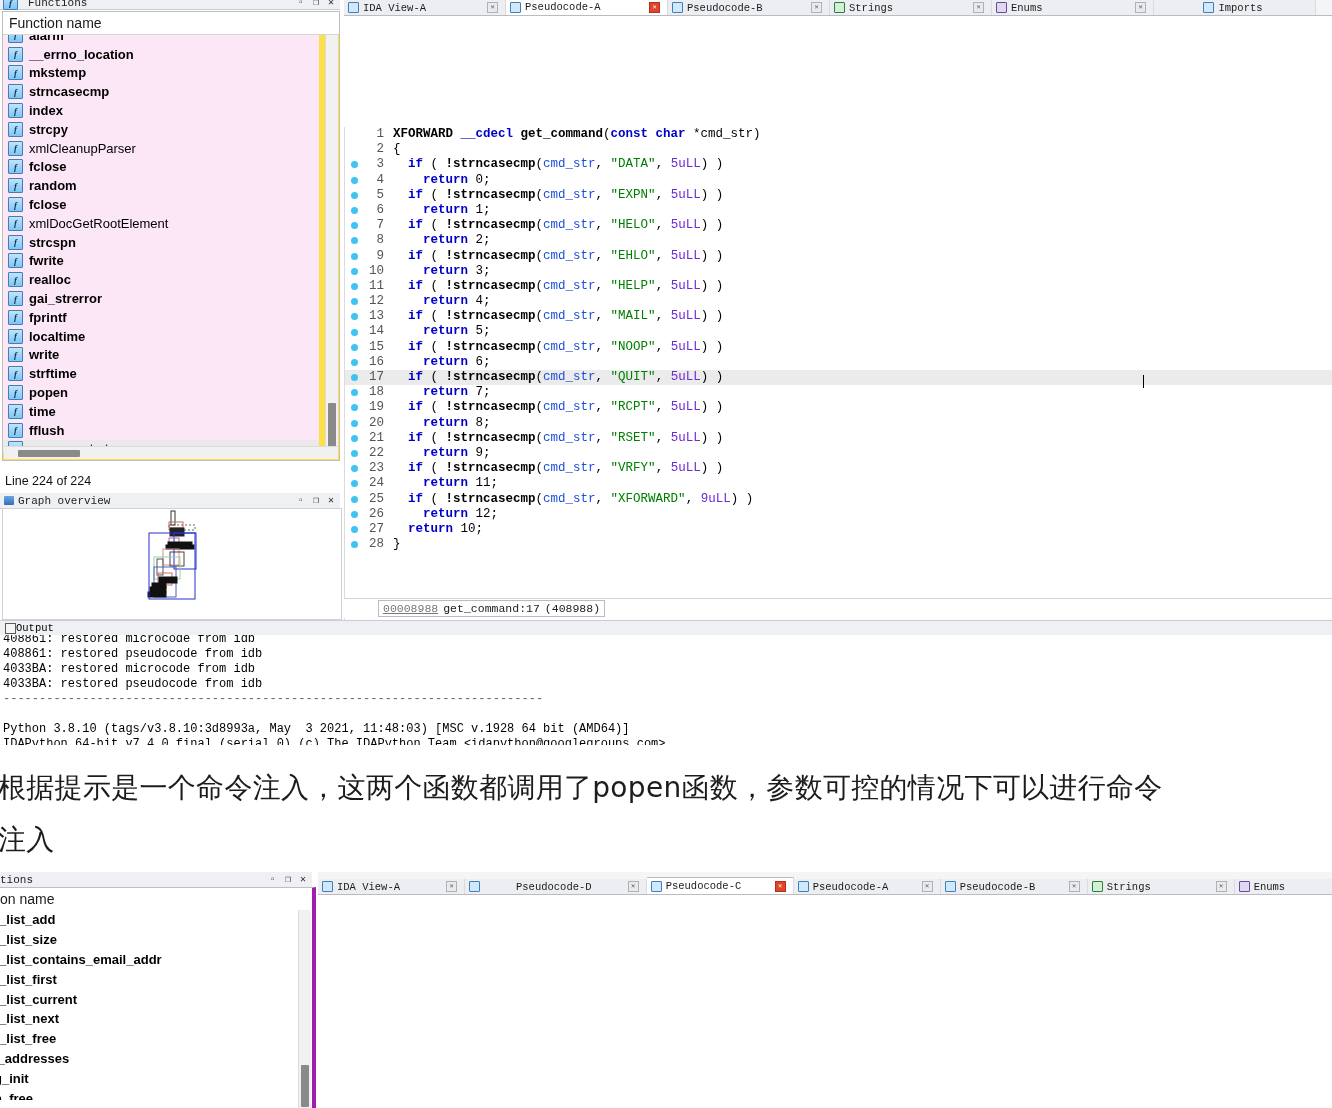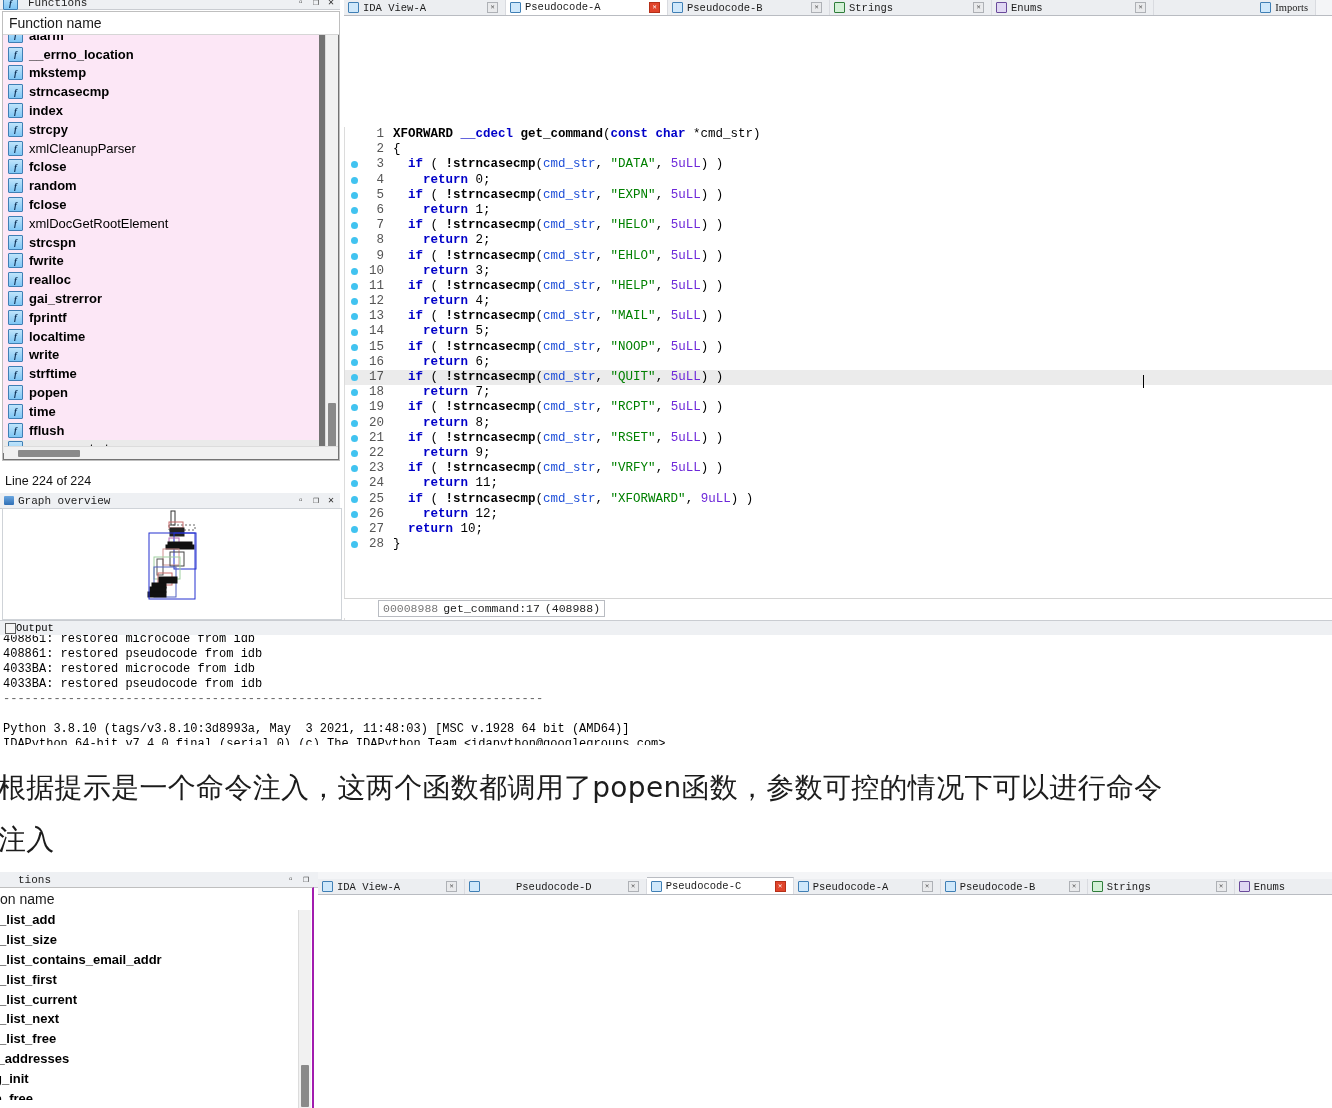--- a/index.html
+++ b/index.html
@@ -79,21 +79,21 @@
 <div class="abs winbar" style="left:0;top:-4px;width:340px;height:13px;">
   <span class="ficon" style="margin-left:3px;">f</span>
   <span class="wtitle">Functions</span>
   <span class="winbtns">
     <span>▫</span>
     <span>❐</span>
     <span>✕</span>
   </span>
 </div>
 
-<div class="abs" style="left:2px;top:11px;width:336px;height:448px;border:1px solid #bfbfbf;background:#737373;">
+<div class="abs" style="left:2px;top:11px;width:336px;height:448px;border:1px solid #bfbfbf;background:#fde047;">
   <div class="fn-header">
     <span>Function name</span>
   </div>
   <div class="fn-list" style="height:418px;width:316px;position:relative;overflow:hidden;">
     <div id="top-fn-rows">
         <div class="fn-row" style="margin-top: -9px;">
           <span class="ficon">f</span>
           <span>alarm</span>
         </div>
         <div class="fn-row">
@@ -257,21 +257,21 @@
       <div class="tab" style="min-width: 150px; justify-content: center;">
         <span class="ticon green"></span>
         <span>Strings</span>
         <span class="tclose" style="margin-left: auto;">✕</span>
       </div>
       <div class="tab" style="min-width: 150px; justify-content: center;">
         <span class="ticon purple"></span>
         <span>Enums</span>
         <span class="tclose" style="margin-left: auto;">✕</span>
       </div>
-      <div class="tab" style="min-width: 150px; justify-content: flex-end; font-family: Liberation Serif, serif;">
+      <div class="tab" style="min-width: 150px; justify-content: center;">
         <span class="ticon"></span>
         <span>Imports</span>
       </div>
     </div>
 </div>
 
 <div class="abs code" style="left:344px;top:15px;width:988px;height:580px;background:#fff;border-left:1px solid #dcdcdc;">
   <div id="top-code">
       <div class="cl"><span class="dot none"></span><span class="lnum">1</span><span class="fnname">XFORWARD </span><span class="kw">__cdecl </span><span class="fnname">get_command</span><span class="ctext">(</span><span class="kw">const char </span><span class="ctext">*cmd_str)</span></div>
       <div class="cl"><span class="dot none"></span><span class="lnum">2</span><span class="ctext">{</span></div>
@@ -301,51 +301,51 @@
       <div class="cl"><span class="dot"></span><span class="lnum">26</span><span class="ctext">    </span><span class="kw">return</span><span class="ctext"> 12;</span></div>
       <div class="cl"><span class="dot"></span><span class="lnum">27</span><span class="ctext">  </span><span class="kw">return</span><span class="ctext"> 10;</span></div>
       <div class="cl"><span class="dot"></span><span class="lnum">28</span><span class="ctext">}</span></div>
     </div>
   <div class="abs" style="left:798px;top:248px;width:1px;height:13px;background:#000;"></div>
 </div>
 
 <div class="abs" style="left:344px;top:598px;width:988px;height:19px;background:#fff;border-top:1px solid #d4d4d4;
             display:flex;align-items:center;font-family:'Liberation Mono',monospace;font-size:11.5px;color:#222;">
   <div style="display:flex;align-items:center;border:1px solid #b9bcc2;height:15px;padding:0 4px;margin-left:34px;gap:5px;">
-    <span style="color:#777;">00008988</span>
+    <span style="color:#777;text-decoration:underline;">00008988</span>
     <span>get_command:17</span>
     <span>(408988)</span>
   </div>
 </div>
 
 <div class="abs outbar" style="left:0;top:620px;width:1332px;">
   <span style="margin-left:5px;width:9px;height:9px;display:inline-block;
                border:1px solid #5a5a5a;background:#f4f4f4;"></span>
   <span style="margin-left:0;">Output</span>
 </div>
 <div class="abs" style="left:0;top:635px;width:1332px;height:110px;background:#fff;overflow:hidden;">
   <div class="outbody" id="output-lines" style="margin-top: -3px;"><div>408861: restored microcode from idb</div><div>408861: restored pseudocode from idb</div><div>4033BA: restored microcode from idb</div><div>4033BA: restored pseudocode from idb</div><div style="color: rgb(102, 102, 102);">---------------------------------------------------------------------------</div><div>&nbsp;</div><div>Python 3.8.10 (tags/v3.8.10:3d8993a, May  3 2021, 11:48:03) [MSC v.1928 64 bit (AMD64)]</div><div>IDAPython 64-bit v7.4.0 final (serial 0) (c) The IDAPython Team &lt;idapython@googlegroups.com&gt;</div></div>
 </div>
 
 <div class="abs note" style="left:0;top:762px;width:1332px;height:96px;">
   <div style="margin-left:-2px;white-space:nowrap;">根据提示是一个命令注入，这两个函数都调用了popen函数，参数可控的情况下可以进行命令</div>
   <div style="margin-left:-2px;">注入</div>
 </div>
 
-<div class="abs winbar" style="left:0;top:872px;width:312px;height:15px;padding-left:18px;">
+<div class="abs winbar" style="left:0;top:872px;width:312px;height:15px;">
   <span class="wtitle" style="margin-left:0;">tions</span>
   <span class="winbtns">
     <span>▫</span>
     <span>❐</span>
     <span>✕</span>
   </span>
 </div>
 
 <div class="abs" style="left:0;top:887px;width:312px;height:221px;border-top:1px solid #bfbfbf;
-            border-right:2px solid #a21caf;background:#fff;overflow:hidden;">
+            border-right:4px solid #a21caf;background:#fff;overflow:hidden;">
   <div class="fn-header" style="border-bottom:none;">
     <span style="margin-left:-6px;">on name</span>
   </div>
   <div class="fn-list" style="background:#fff;height:190px;width:292px;position:relative;">
     <div id="bot-fn-rows">
         <div class="fn-row" style="height: 19.8px; padding-left: 0px;">
           <span style="margin-left: -6px;">r_list_add</span>
         </div>
         <div class="fn-row" style="height: 19.8px; padding-left: 0px;">
           <span style="margin-left: -6px;">r_list_size</span>

